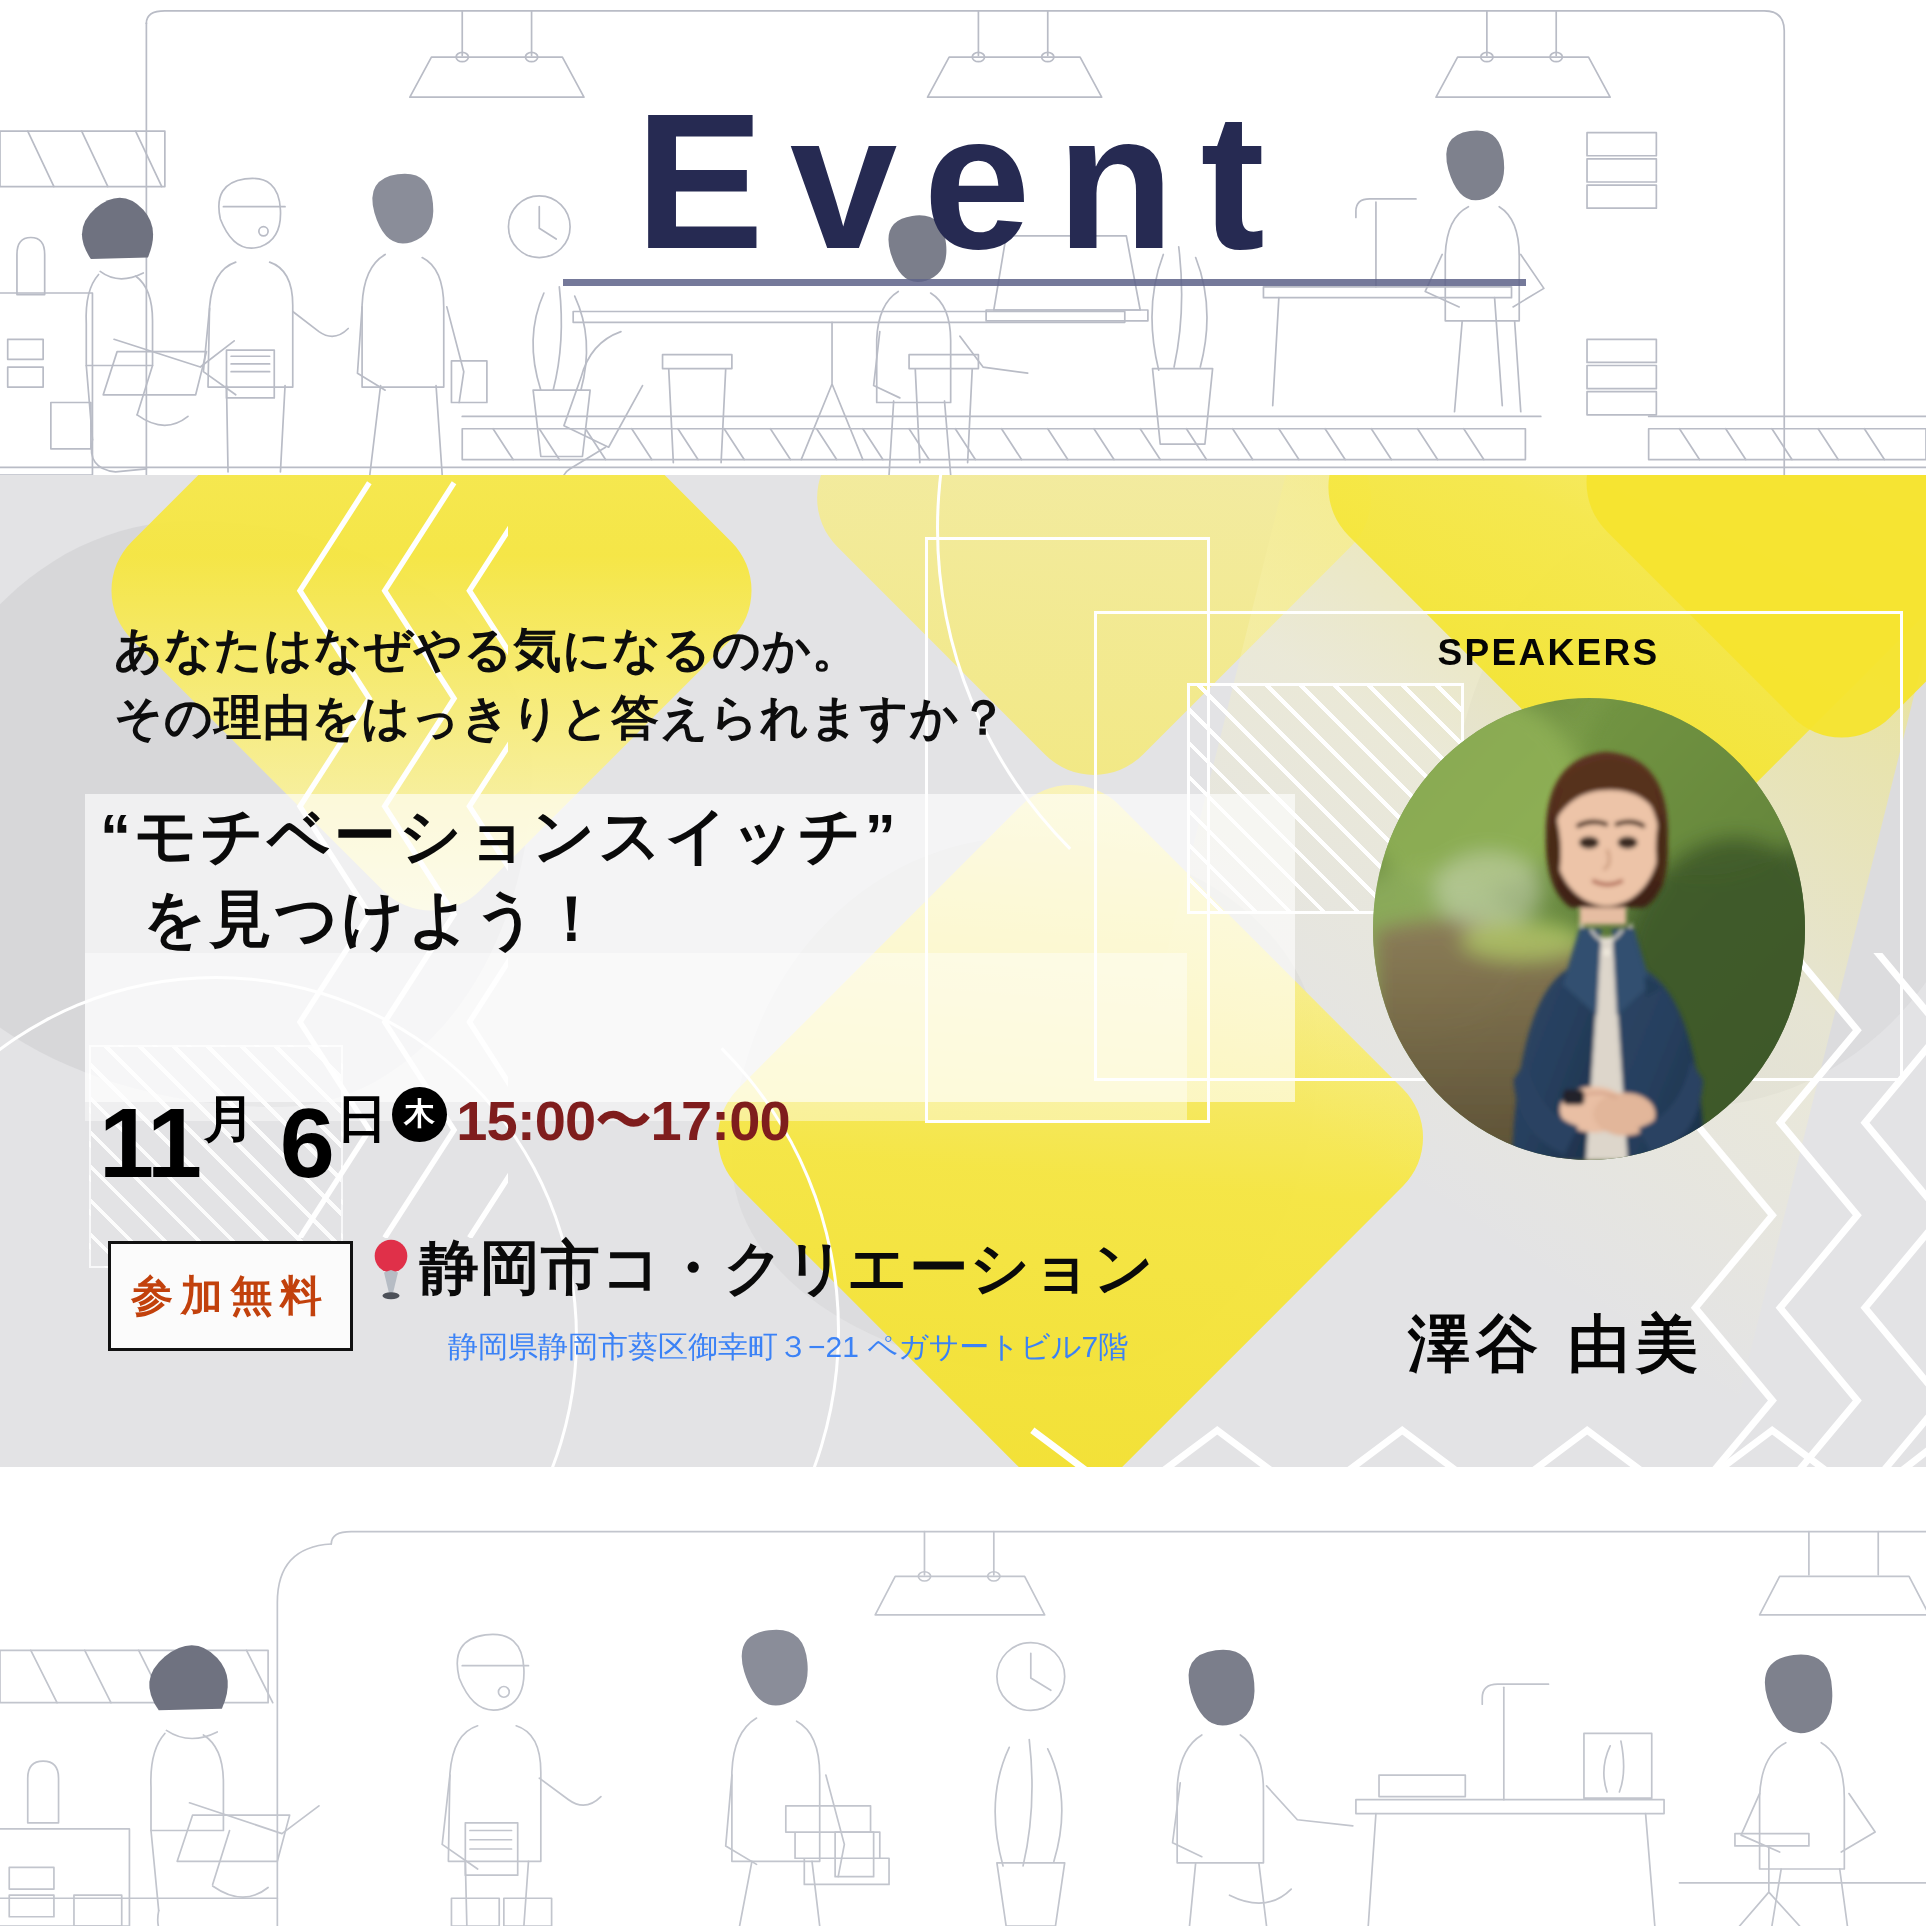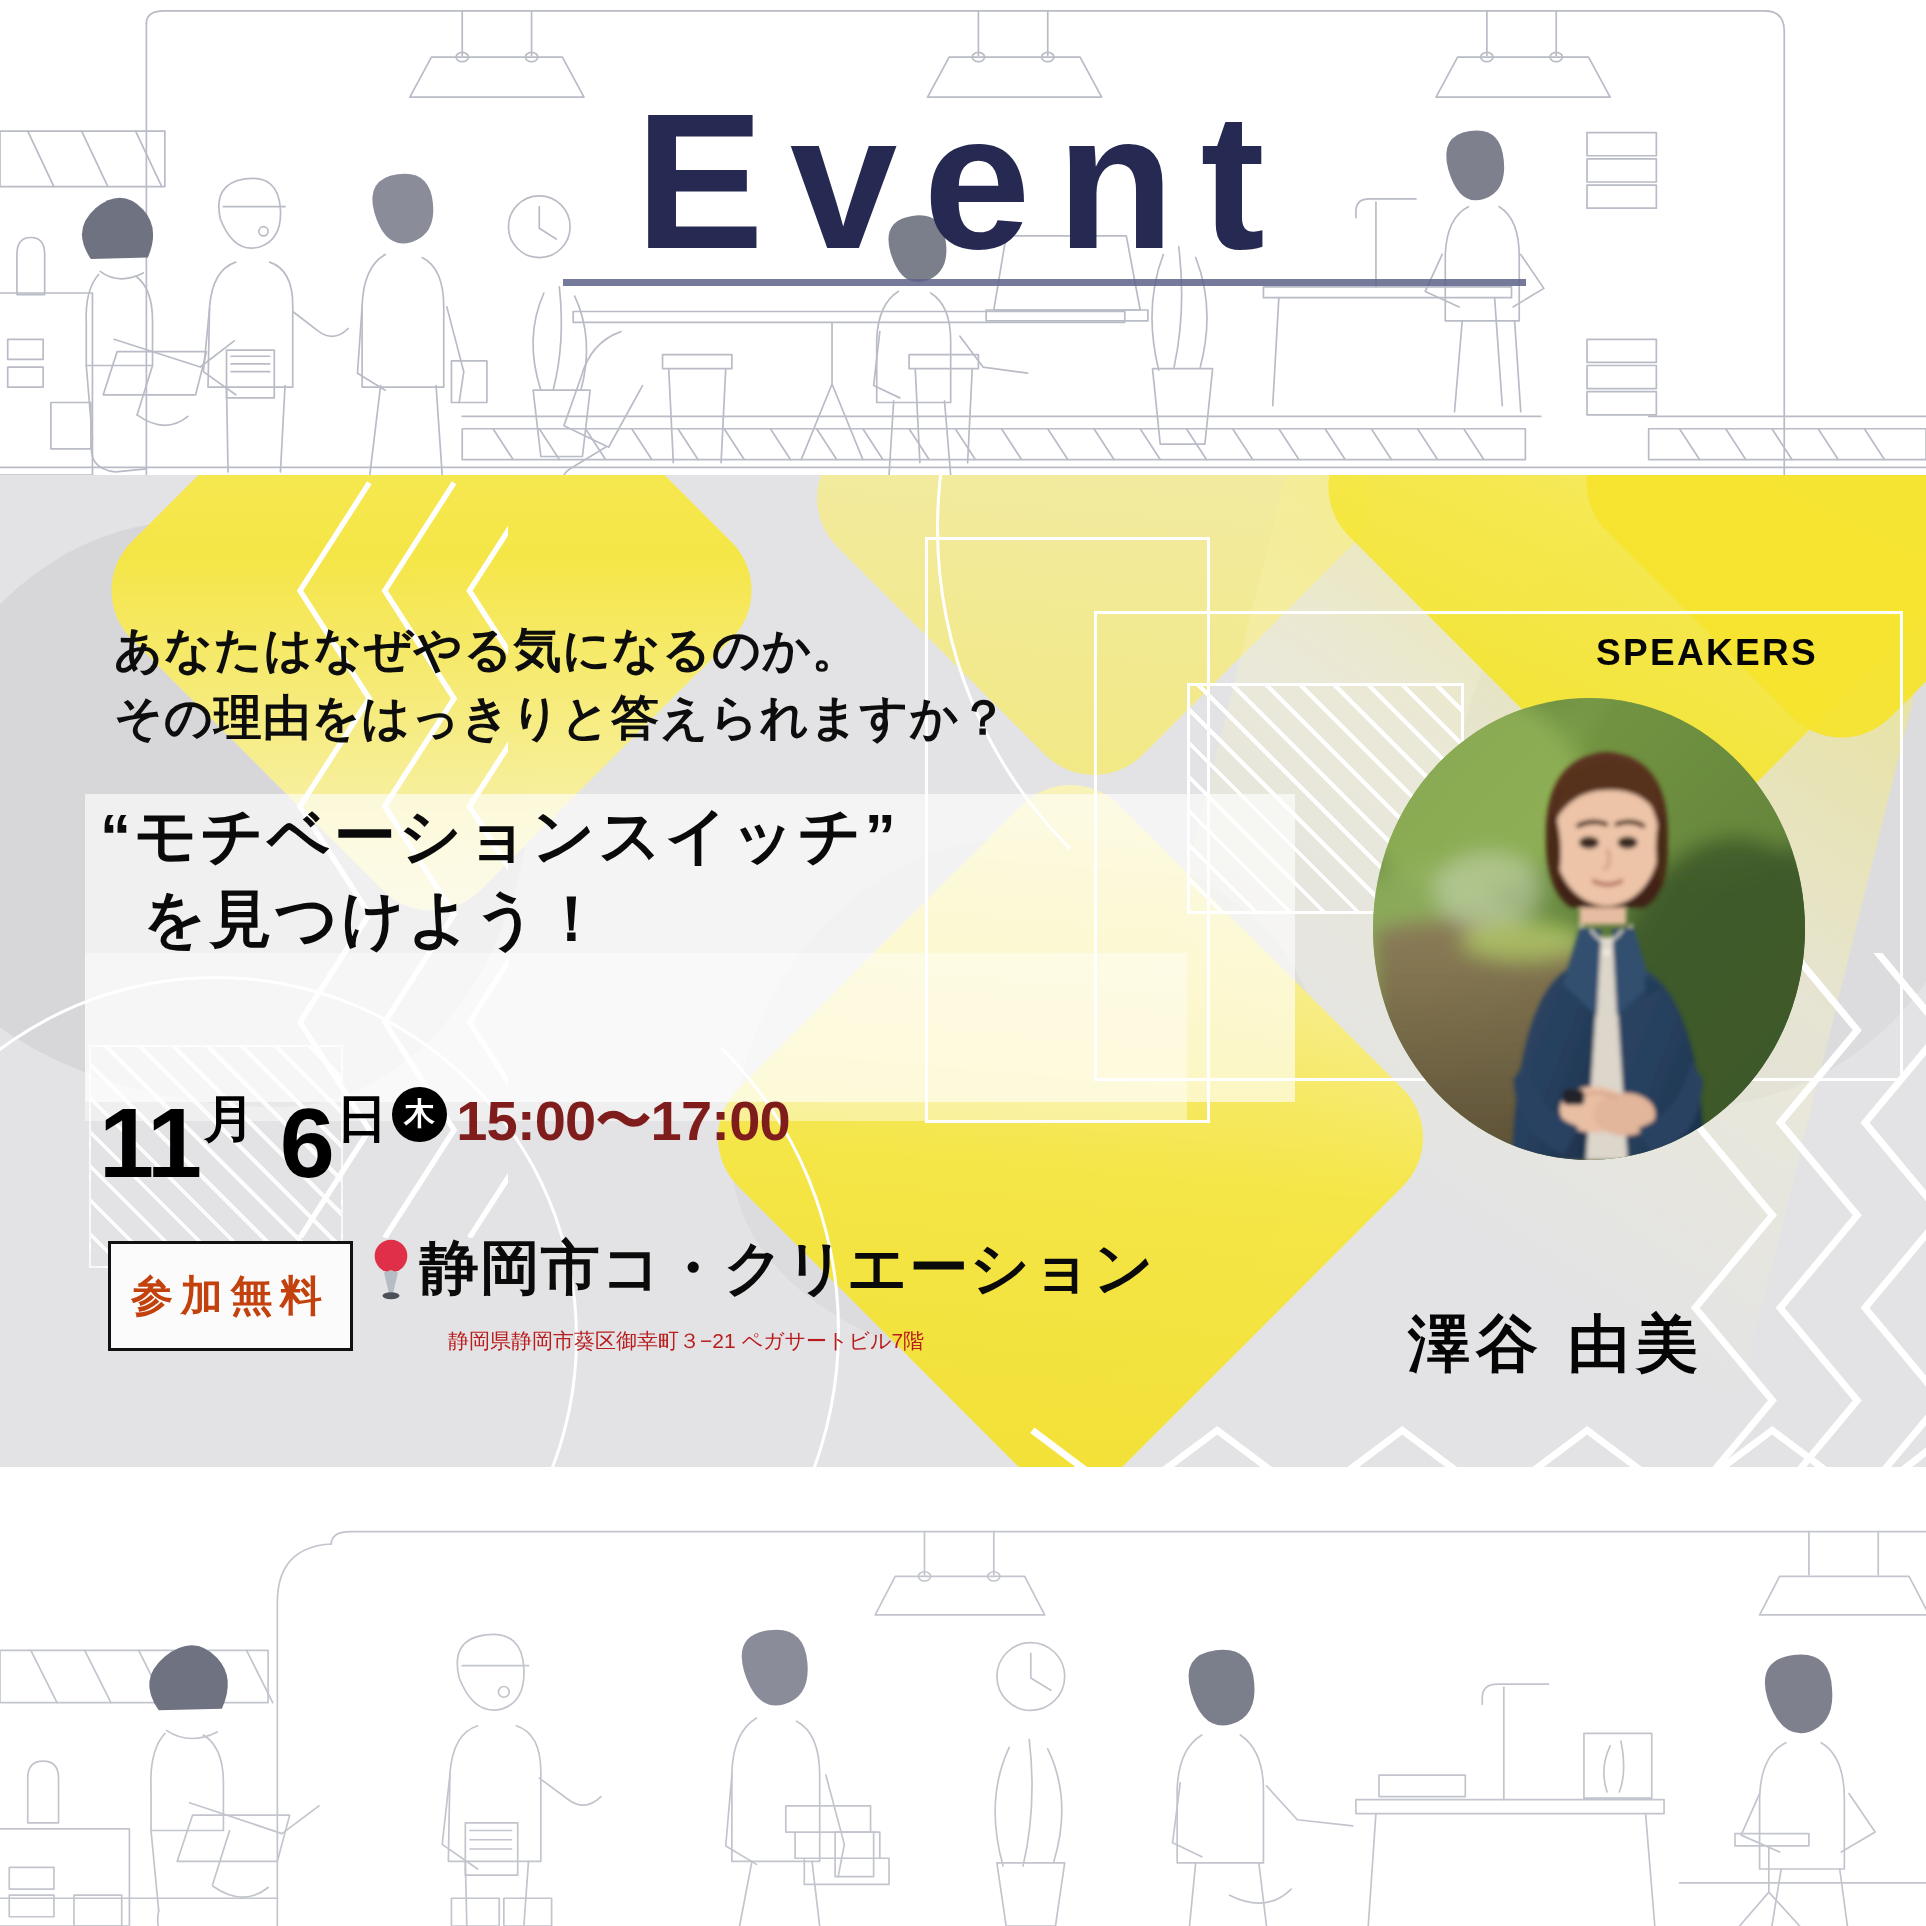--- a/index.html
+++ b/index.html
@@ -110,25 +110,25 @@
   .d-time{font-size:56px;font-weight:700;color:#7f1d1d;line-height:1;letter-spacing:-0.8px;}
 
   .freebox{
     position:absolute;left:108px;top:1241px;z-index:20;
     border:3.9px solid #111;background:#fbfbfb;
     padding:24px 20px;font-size:42px;font-weight:700;letter-spacing:7.7px;color:#c2410c;
   }
   .venue{position:absolute;left:370px;top:1239px;z-index:20;display:flex;align-items:flex-start;}
   .pin{width:42px;height:60px;position:relative;margin-right:7.7px;}
   .venue-name{font-size:59px;font-weight:700;color:#0a0a0a;letter-spacing:1.5px;line-height:1;}
-  .address{position:absolute;left:448px;top:1327px;z-index:20;font-size:21px;font-weight:500;color:#b91c1c;letter-spacing:0px;}
+  .address{position:absolute;left:448px;top:1327px;z-index:20;font-size:30px;font-weight:500;color:#3b82f6;letter-spacing:0px;}
 
   
   .speakers-label{
-    position:absolute;left:1279px;top:632px;width:539px;text-align:right;z-index:22;
+    position:absolute;left:1279px;top:632px;width:539px;text-align:center;z-index:22;
     font-size:37px;font-weight:800;letter-spacing:2.3px;color:#050505;
   }
   .photo-wrap{
     position:absolute;left:1373px;top:698px;width:432px;height:462px;z-index:21;
     border-radius:50%;overflow:hidden;
   }
   .photo-wrap svg{display:block;width:100%;height:100%;}
   .spk-role{
     position:absolute;left:1271px;top:1234px;width:570px;text-align:center;z-index:22;
     font-size:28.5px;font-weight:700;color:#101010;line-height:1.26;letter-spacing:0px;

